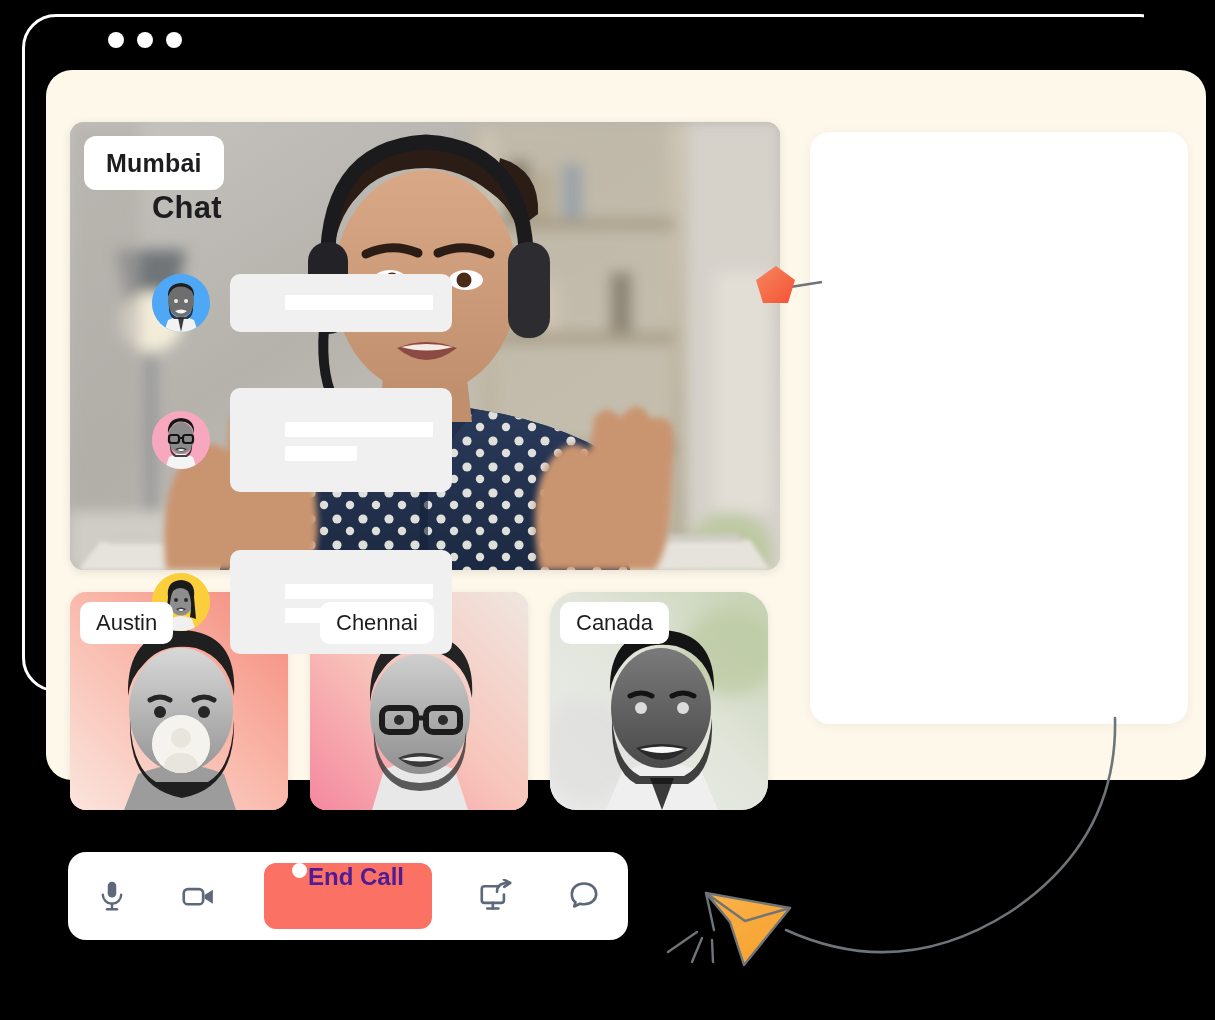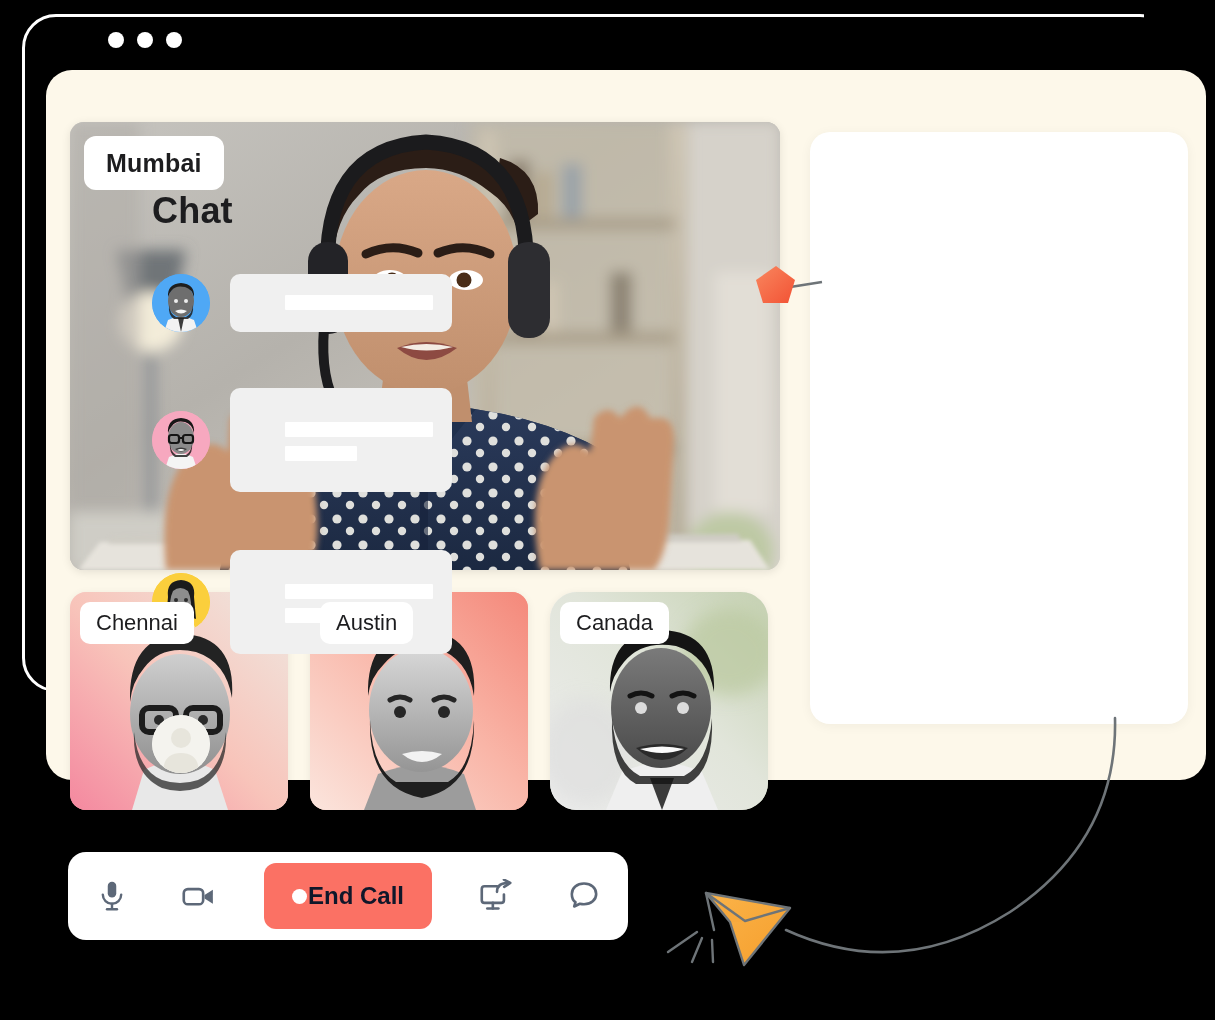--- a/index.html
+++ b/index.html
@@ -95,21 +95,21 @@
   
   .chat-card {
     position: absolute; left: 764px; top: 62px;
     width: 378px; height: 592px;
     background: #ffffff;
     border-radius: 20px;
     box-shadow: 0 2px 12px rgba(0,0,0,.05);
   }
   .chat-title {
     position: absolute; left: 106px; top: 120px;
-    font-size: 36px; font-weight: bold; color: #1d1d1f;
+    font-size: 31px; font-weight: bold; color: #1d1d1f;
     letter-spacing: .2px;
     z-index: 25;
   }
   .chat-list { position: absolute; left: 106px; top: 185px; width: 300px; }
   .chat-row { position: relative; display: flex; align-items: center; }
   .chat-row.r0 { height: 96px; align-items: center; }
   .chat-row.r1 { height: 154px; margin-top: 12px; }
   .chat-row.r2 { height: 150px; margin-top: 10px; }
   .chat-row.r3 { height: 90px; margin-top: 22px; }
 
@@ -147,25 +147,25 @@
     z-index: 30;
     box-shadow: 0 4px 16px rgba(0,0,0,.10);
   }
   .tb-icon {
     width: 46px; height: 46px;
     display: flex; align-items: center; justify-content: center;
     color: #5d6878;
   }
   .end-call {
     background: #FB7164;
-    color: #0f172a;
+    color: #4c1d95;
     border: none;
     border-radius: 12px;
     height: 66px; padding: 0 28px;
-    display: flex; align-items: center; gap: 1px;
+    display: flex; align-items: flex-start; gap: 1px;
     font-family: "Liberation Sans", sans-serif;
     font-size: 24px; font-weight: bold;
     cursor: pointer;
   }
   .ec-dot { width: 15px; height: 15px; border-radius: 50%; background: #ffffff; }
 
   
   .deco { position: absolute; inset: 0; pointer-events: none; z-index: 35; }
 </style>
 </head>
@@ -294,20 +294,47 @@
           <path d="M96 448 Q88 366 118 334 Q140 312 158 330 L160 296 Q172 282 184 296 L190 286 Q204 276 214 292 L222 290 Q236 286 240 306 L246 380 Q252 430 236 448 Z" fill="#c99470"></path>
           <path d="M470 448 Q456 370 482 336 Q502 312 520 330 L524 296 Q538 280 550 296 L558 288 Q572 278 580 296 L590 296 Q604 296 604 318 L600 386 Q598 432 584 448 Z" fill="#c99470"></path>
         </g>
       </svg>
 
       <div class="name-badge badge-main">Mumbai</div>
     </div>
 
     <div class="thumbs">
 
+      <div class="thumb t1">
+        <svg class="thumb-svg" viewBox="0 0 218 218" preserveAspectRatio="xMidYMid slice">
+          <defs>
+            <linearGradient id="gB" x1="0" y1="1" x2="1" y2="0">
+              <stop offset="0%" stop-color="#fbe5dd"></stop>
+                <stop offset="55%" stop-color="#f9b5a7"></stop>
+                <stop offset="100%" stop-color="#f4887a"></stop>
+            </linearGradient>
+            <linearGradient id="gray2" x1="0" y1="0" x2="0" y2="1">
+              <stop offset="0%" stop-color="#d8d8d8"></stop>
+                <stop offset="100%" stop-color="#959595"></stop>
+            </linearGradient>
+          </defs>
+          <rect width="218" height="218" fill="url(#gB)"></rect>
+          <path d="M54 218 L68 182 Q112 164 154 182 L166 218 Z" fill="#9c9c9c"></path>
+          <ellipse cx="111" cy="118" rx="52" ry="62" fill="url(#gray2)"></ellipse>
+          <path d="M58 104 Q56 40 112 38 Q168 40 164 104 Q158 66 126 56 Q92 50 74 72 Q60 86 58 104 Z" fill="#1f1f1f"></path>
+          <circle cx="90" cy="120" r="6" fill="#262626"></circle>
+          <circle cx="134" cy="120" r="6" fill="#262626"></circle>
+          <path d="M80 108 Q90 102 100 108" stroke="#262626" stroke-width="5" fill="none" stroke-linecap="round"></path>
+          <path d="M124 108 Q134 102 144 108" stroke="#262626" stroke-width="5" fill="none" stroke-linecap="round"></path>
+          <path d="M60 128 Q58 196 112 206 Q166 196 164 128 Q162 176 138 190 L86 190 Q62 176 60 128 Z" fill="#1f1f1f"></path>
+          <path d="M92 162 Q112 156 132 162 Q112 178 92 162 Z" fill="#f2f2f2"></path>
+        </svg>
+        <div class="name-badge badge-thumb">Austin</div>
+      </div>
+
       <div class="thumb t0">
         <svg class="thumb-svg" viewBox="0 0 218 218" preserveAspectRatio="xMidYMid slice">
           <defs>
             <linearGradient id="gA" x1="0" y1="1" x2="1" y2="0">
               <stop offset="0%" stop-color="#f4889f"></stop>
                 <stop offset="48%" stop-color="#f8c4ba"></stop>
                 <stop offset="100%" stop-color="#efe7e0"></stop>
             </linearGradient>
             <linearGradient id="gray1" x1="0" y1="0" x2="0" y2="1">
               <stop offset="0%" stop-color="#cfcfcf"></stop>
@@ -321,47 +348,20 @@
           <rect x="72" y="116" width="34" height="24" rx="7" fill="none" stroke="#1c1c1c" stroke-width="6"></rect>
           <rect x="116" y="116" width="34" height="24" rx="7" fill="none" stroke="#1c1c1c" stroke-width="6"></rect>
           <line x1="106" y1="126" x2="116" y2="126" stroke="#1c1c1c" stroke-width="5"></line>
           <circle cx="89" cy="128" r="5" fill="#2a2a2a"></circle>
           <circle cx="133" cy="128" r="5" fill="#2a2a2a"></circle>
           <path d="M88 166 Q110 156 134 166 Q110 184 88 166 Z" fill="#3a3a3a"></path>
           <path d="M91 167 Q110 162 131 167 Q110 172 91 167 Z" fill="#f0f0f0"></path>
           <path d="M64 140 Q62 182 92 196 Q110 202 128 196 Q158 182 156 140 Q152 178 128 188 Q110 194 92 188 Q68 178 64 140 Z" fill="#2a2a2a" opacity=".75"></path>
         </svg>
         <div class="name-badge badge-thumb">Chennai</div>
-      </div>
-
-      <div class="thumb t1">
-        <svg class="thumb-svg" viewBox="0 0 218 218" preserveAspectRatio="xMidYMid slice">
-          <defs>
-            <linearGradient id="gB" x1="0" y1="1" x2="1" y2="0">
-              <stop offset="0%" stop-color="#fbe5dd"></stop>
-                <stop offset="55%" stop-color="#f9b5a7"></stop>
-                <stop offset="100%" stop-color="#f4887a"></stop>
-            </linearGradient>
-            <linearGradient id="gray2" x1="0" y1="0" x2="0" y2="1">
-              <stop offset="0%" stop-color="#d8d8d8"></stop>
-                <stop offset="100%" stop-color="#959595"></stop>
-            </linearGradient>
-          </defs>
-          <rect width="218" height="218" fill="url(#gB)"></rect>
-          <path d="M54 218 L68 182 Q112 164 154 182 L166 218 Z" fill="#9c9c9c"></path>
-          <ellipse cx="111" cy="118" rx="52" ry="62" fill="url(#gray2)"></ellipse>
-          <path d="M58 104 Q56 40 112 38 Q168 40 164 104 Q158 66 126 56 Q92 50 74 72 Q60 86 58 104 Z" fill="#1f1f1f"></path>
-          <circle cx="90" cy="120" r="6" fill="#262626"></circle>
-          <circle cx="134" cy="120" r="6" fill="#262626"></circle>
-          <path d="M80 108 Q90 102 100 108" stroke="#262626" stroke-width="5" fill="none" stroke-linecap="round"></path>
-          <path d="M124 108 Q134 102 144 108" stroke="#262626" stroke-width="5" fill="none" stroke-linecap="round"></path>
-          <path d="M60 128 Q58 196 112 206 Q166 196 164 128 Q162 176 138 190 L86 190 Q62 176 60 128 Z" fill="#1f1f1f"></path>
-          <path d="M92 162 Q112 156 132 162 Q112 178 92 162 Z" fill="#f2f2f2"></path>
-        </svg>
-        <div class="name-badge badge-thumb">Austin</div>
       </div>
 
       <div class="thumb t2">
         <svg class="thumb-svg" viewBox="0 0 218 218" preserveAspectRatio="xMidYMid slice">
           <defs>
             <linearGradient id="gC" x1="0" y1="1" x2="1" y2="0">
               <stop offset="0%" stop-color="#ededed"></stop>
                 <stop offset="55%" stop-color="#e1e5da"></stop>
                 <stop offset="100%" stop-color="#c6d2b3"></stop>
             </linearGradient>

